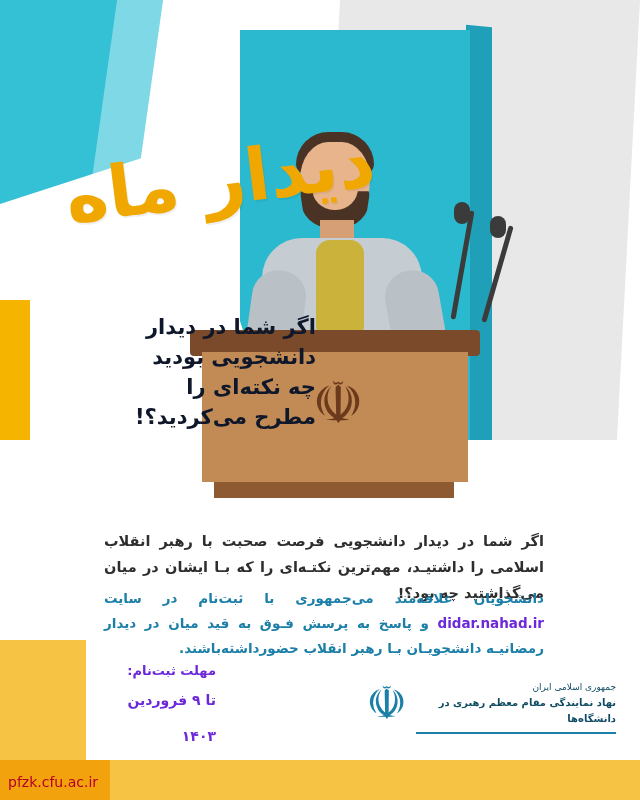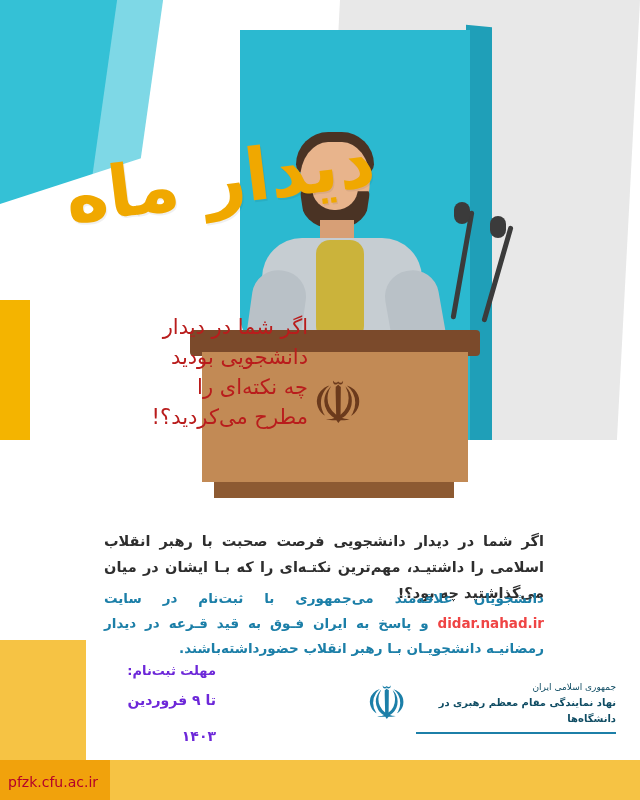--- a/index.html
+++ b/index.html
@@ -287,25 +287,25 @@
     letter-spacing: -4px;
     transform: rotate(-7deg);
     text-shadow: 1px 2px 0 rgba(0,0,0,.06);
     white-space: nowrap;
   }
 
   
   .headline {
     position: absolute;
     top: 312px;
-    left: 88px;
+    left: 96px;
     width: 220px;
     text-align: right;
-    color: #b91c1c;
-    font-weight: normal;
+    color: #0f172a;
+    font-weight: bold;
     font-size: 21px;
     line-height: 30px;
     direction: rtl;
   }
   .headline div { white-space: nowrap; }
 
   
   .para-dark {
     position: absolute;
     top: 528px;
@@ -324,21 +324,21 @@
     left: 104px;
     width: 440px;
     text-align: justify;
     direction: rtl;
     color: #1c7fa8;
     font-size: 13.5px;
     line-height: 25px;
     font-weight: bold;
   }
   .para-blue .site {
-    color: #ef4444;
+    color: #6d28d9;
     font-weight: bold;
   }
 
   
   .deadline {
     position: absolute;
     left: 96px;
     top: 660px;
     width: 120px;
     text-align: right;
@@ -447,21 +447,21 @@
     <div>اگر شما در دیدار</div>
     <div>دانشجویی بودید</div>
     <div>چه نکته‌ای را</div>
     <div>مطرح می‌کردید؟!</div>
   </div>
 
   <div class="para-dark">اگر شما در دیدار دانشجویی فرصت صحبت با رهبر انقلاب اسلامی را داشتیـد، مهم‌ترین نکتـه‌ای را که بـا ایشان در میان می‌گذاشتید چه بود؟!</div>
   <div class="para-blue">
     <span>دانشجویان علاقه‌مند می‌جمهوری با ثبت‌نام در سایت</span>
     <span class="site">didar.nahad.ir</span>
-    <span>و پاسخ به ایران فـوق به قید قـرعه در دیدار رمضانیـه دانشجویـان بـا رهبر انقلاب حضورداشته‌باشند.</span>
+    <span>و پاسخ به پرسش فـوق به قید میان در دیدار رمضانیـه دانشجویـان بـا رهبر انقلاب حضورداشته‌باشند.</span>
   </div>
 
   <div class="bg-left-yellow-block"></div>
   <div class="deadline">
     <div class="lbl">مهلت ثبت‌نام:</div>
     <div class="val">تا ۹ فروردین ۱۴۰۳</div>
   </div>
 
   <div class="logo-wrap">
     <div class="logo-emblem">☫</div>

